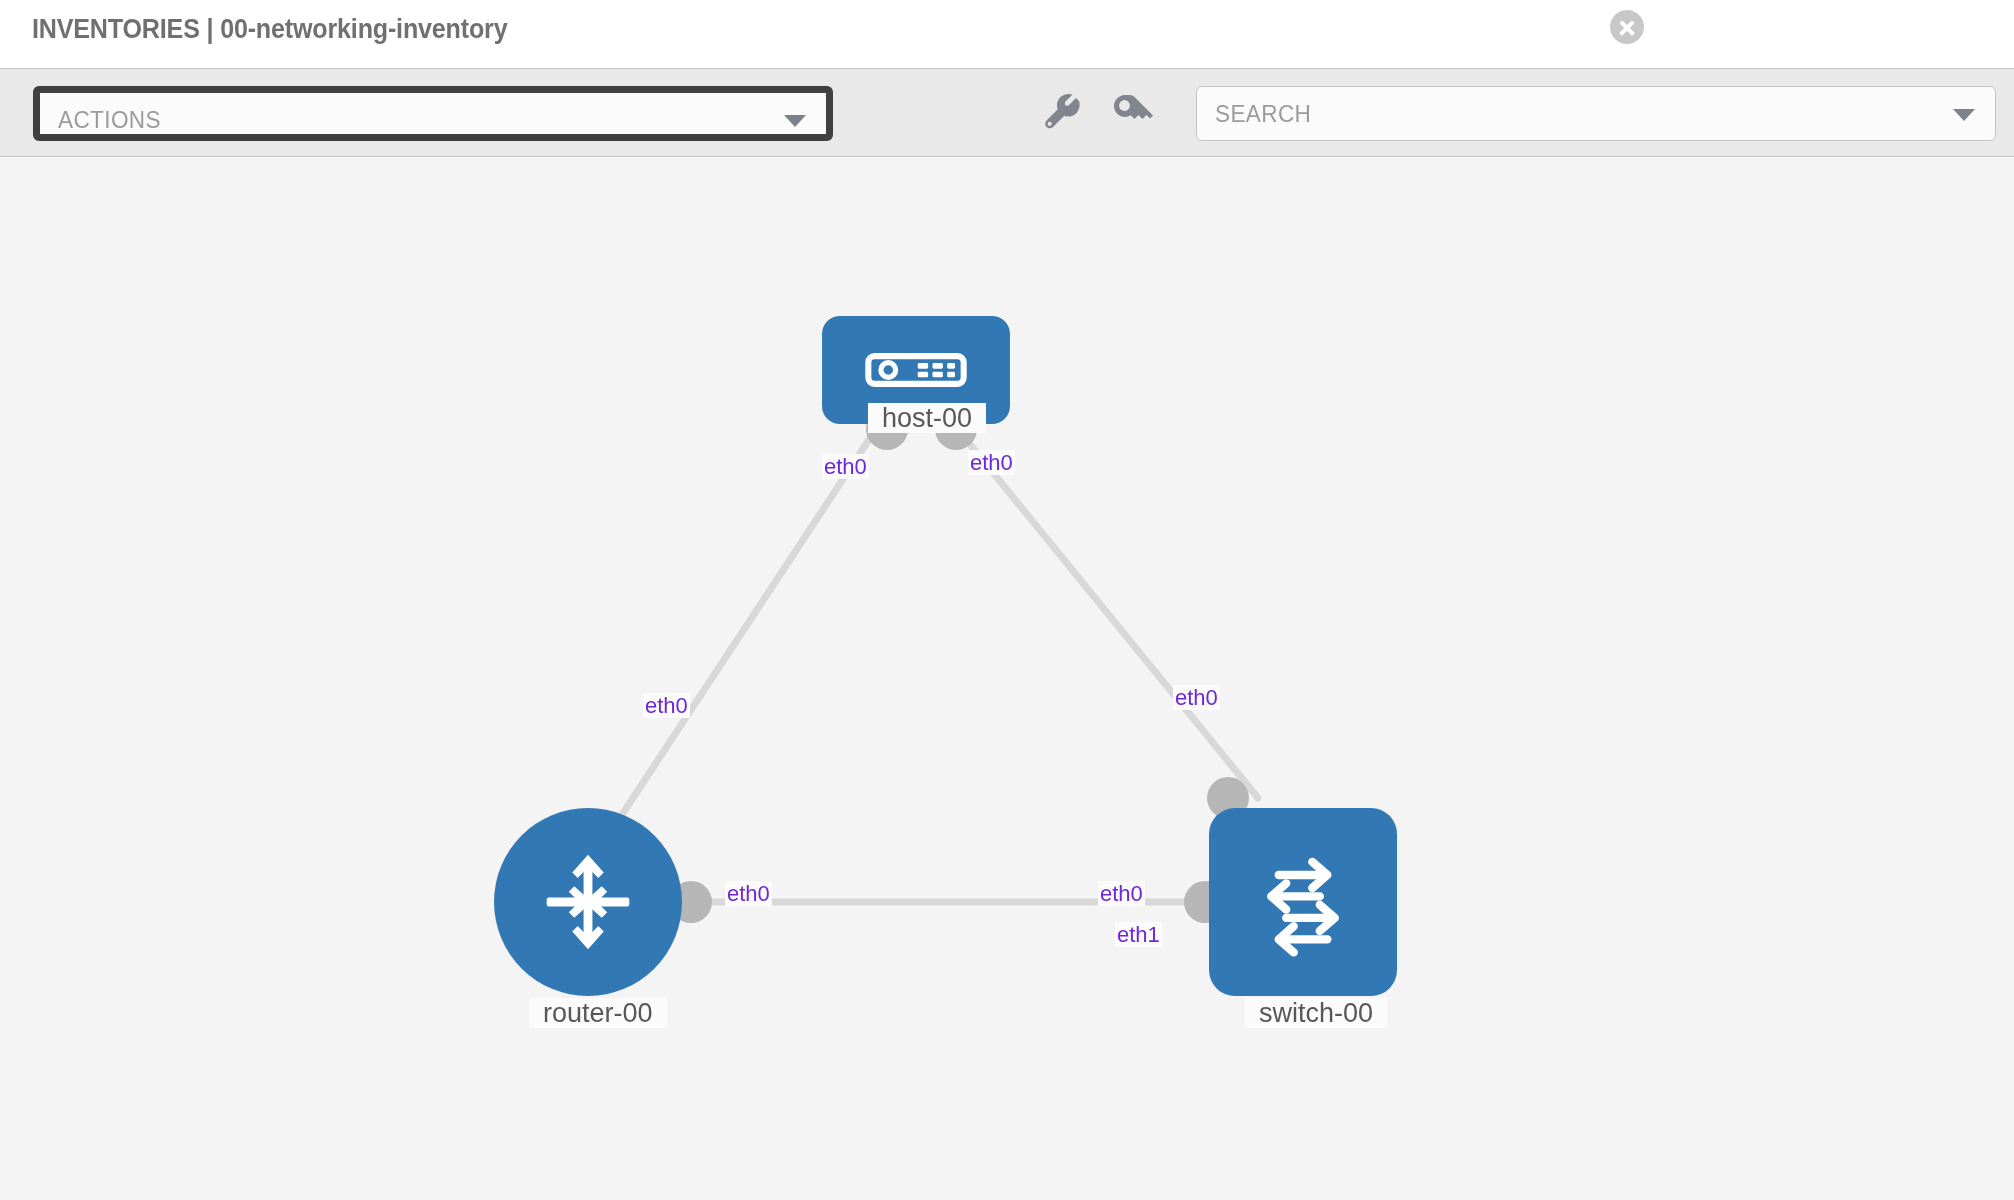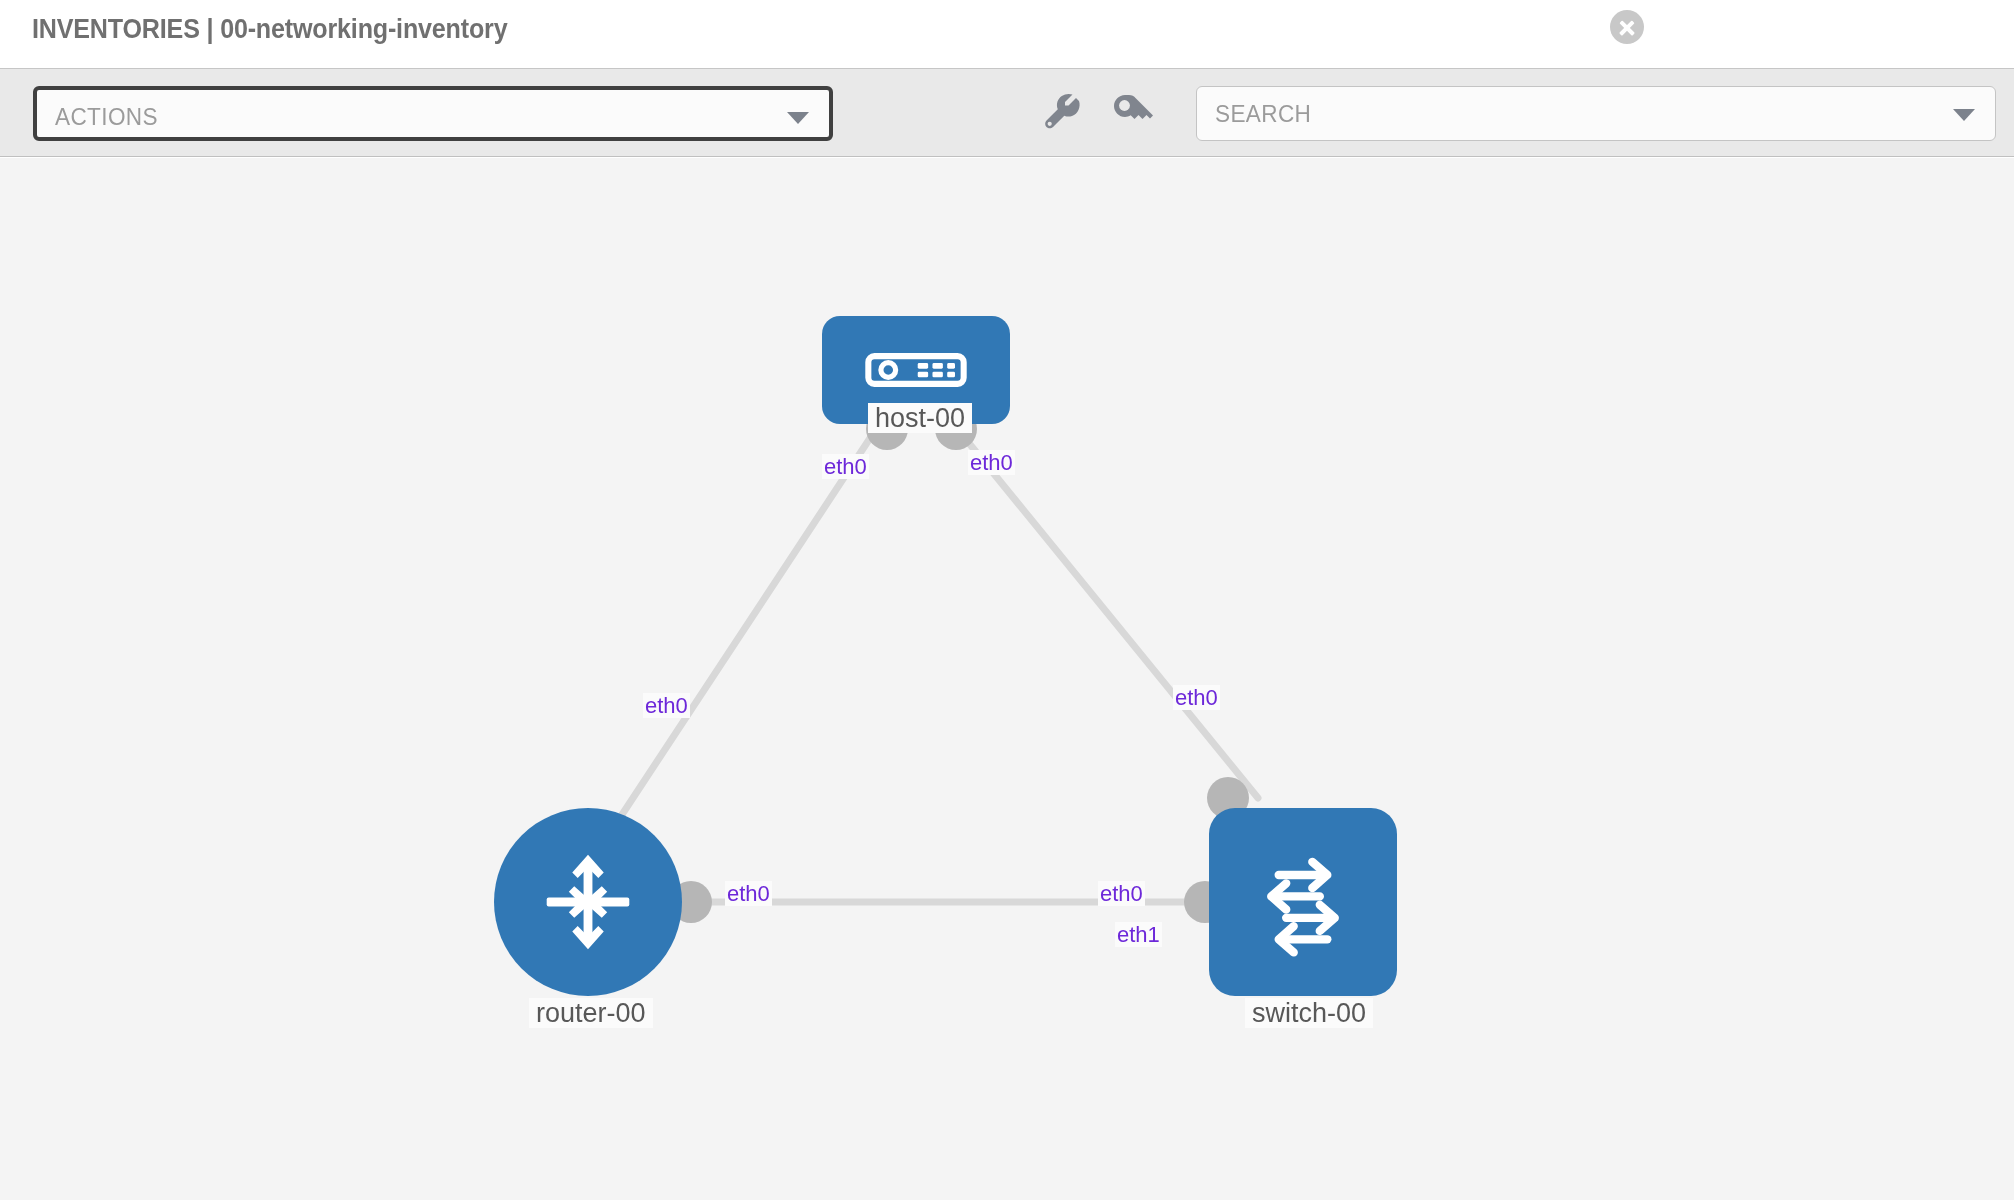--- a/index.html
+++ b/index.html
@@ -61,21 +61,21 @@
     width: 2014px; height: 89px;
     background: #e9e9e9;
     border-top: 1px solid #c6c6c6;
     border-bottom: 1px solid #c0c0c0;
   }
   .actions-select {
     position: absolute;
     left: 33px; top: 17px;
     width: 800px; height: 55px;
     background: #fbfbfb;
-    border: 4px solid #404040;
+    border: 7px solid #404040;
     border-radius: 6px;
   }
   .actions-select .label {
     position: absolute;
     left: 18px; top: 13px;
     font-size: 24px;
     color: #9b9b9b;
     letter-spacing: 0.4px;
     transform: scaleX(0.94);
     transform-origin: left center;
@@ -144,21 +144,21 @@
     display: flex;
     align-items: center;
     justify-content: center;
   }
   .node-label {
     position: absolute;
     font-size: 27px;
     color: #585858;
     background: #fbfbfb;
     white-space: nowrap;
-    padding: 0 7px;
+    padding: 0 14px;
     line-height: 1.12;
   }
 
   
   #node-host { left: 822px; top: 158px; width: 188px; height: 108px; }
   #node-host .node-shape { width: 188px; height: 108px; border-radius: 18px; }
   #node-host .node-label { left: 46px; top: 87px; }
 
   
   #node-router { left: 494px; top: 650px; width: 188px; height: 188px; }

